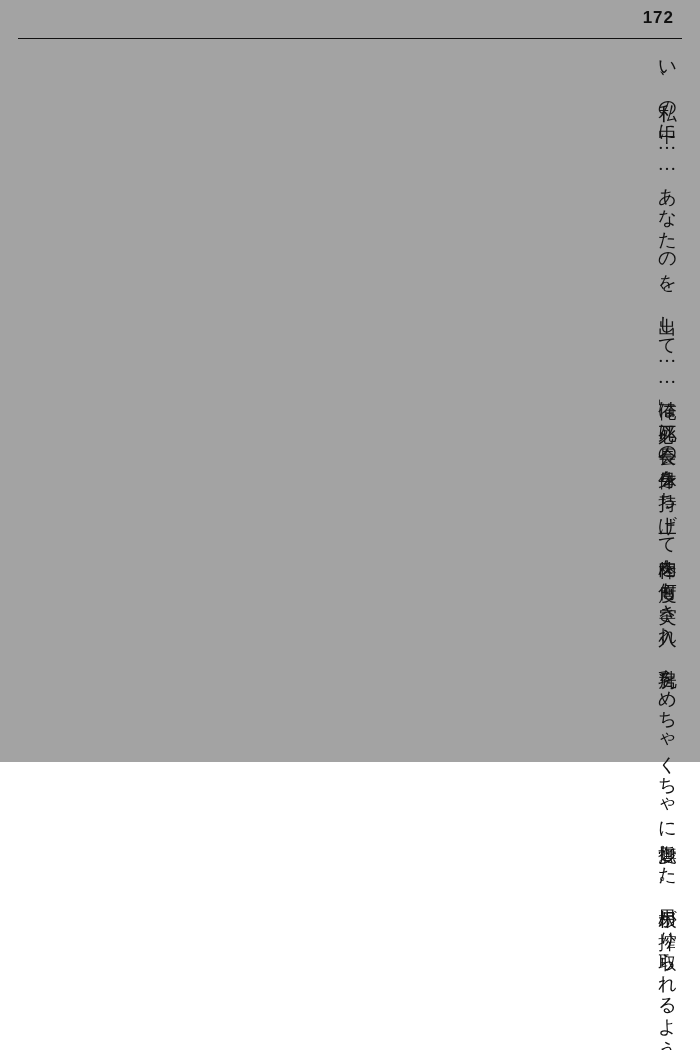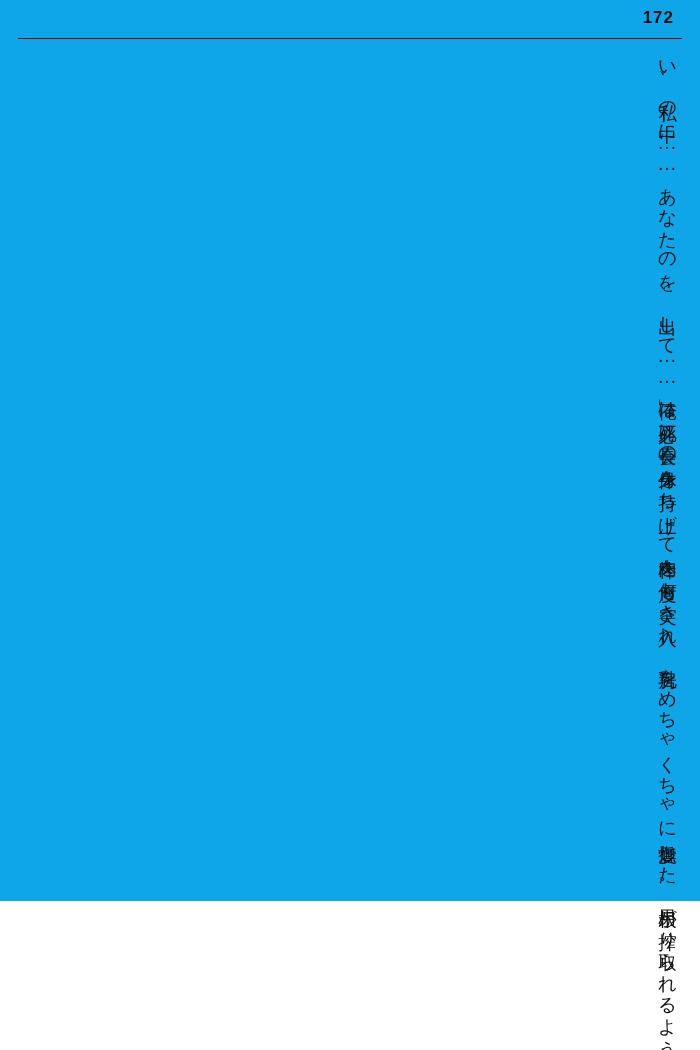--- a/index.html
+++ b/index.html
@@ -10,23 +10,23 @@
   body {
     width: 700px;
     height: 1050px;
     font-family: "Liberation Serif", "DejaVu Serif", serif;
     color: #111111;
     overflow: hidden;
   }
   .page {
     position: relative;
     width: 700px;
-    height: 901px;
+    height: 762px;
     box-sizing: border-box;
-    background: #0ea5e9;
+    background: #a3a3a3;
   }
   .page-number {
     position: absolute;
     top: 8px;
     right: 26px;
     font-size: 17px;
     font-weight: bold;
     letter-spacing: 1px;
     font-family: "Liberation Sans", sans-serif;
   }

